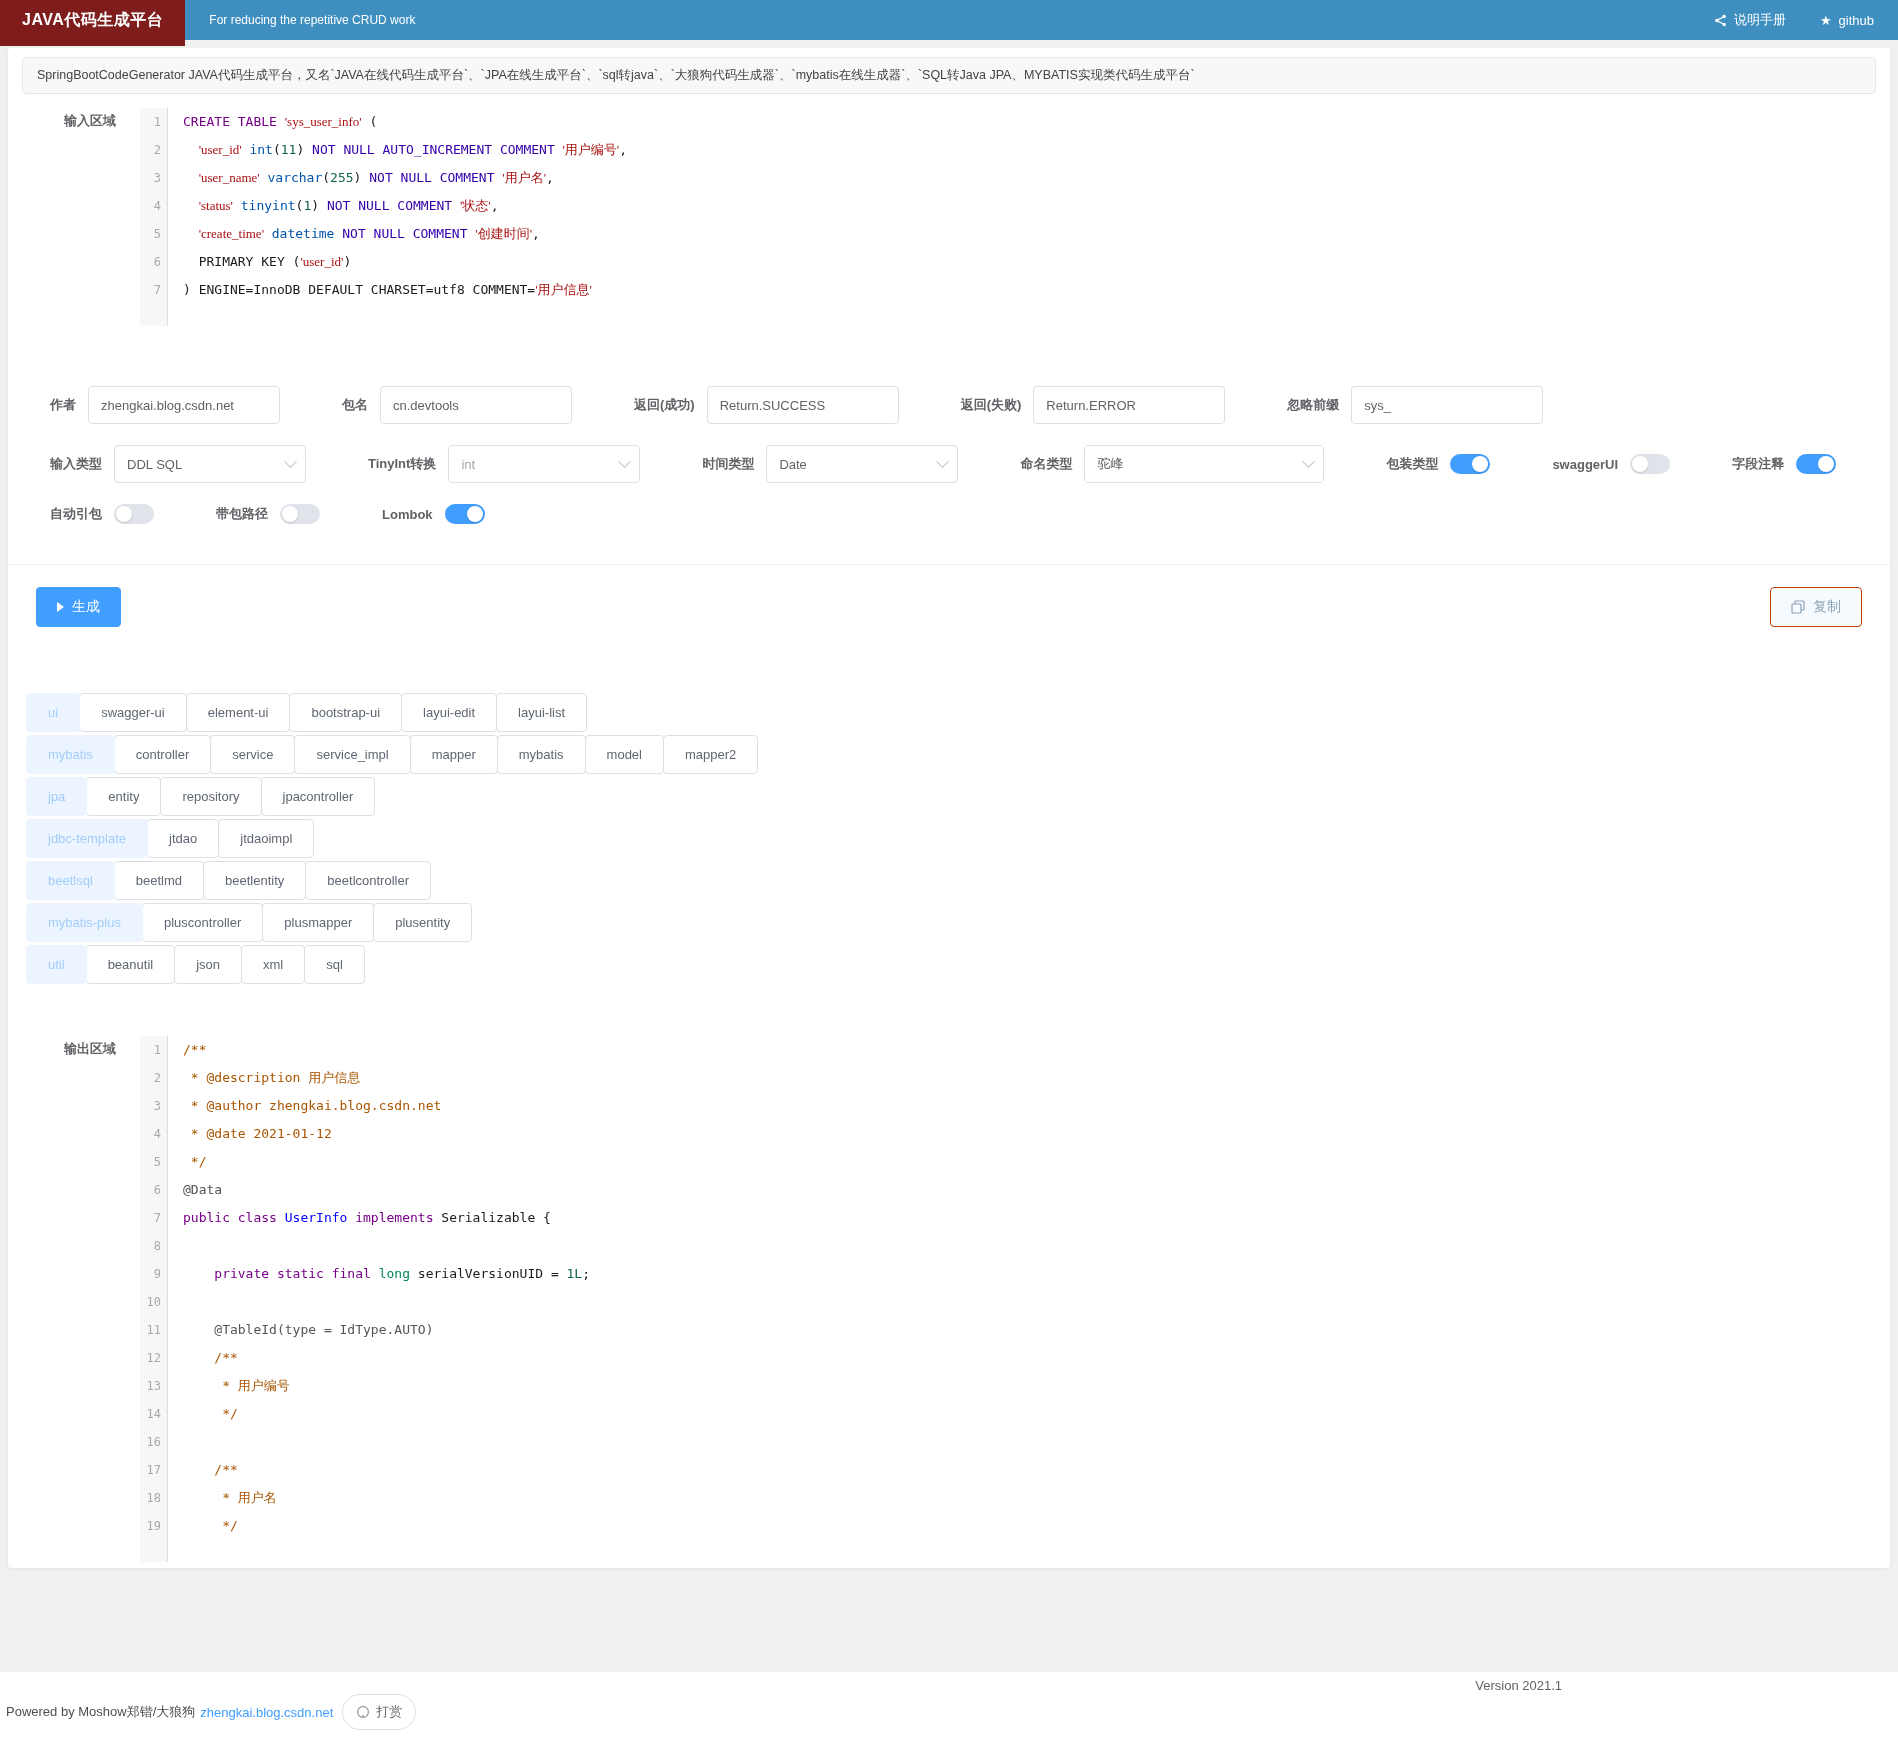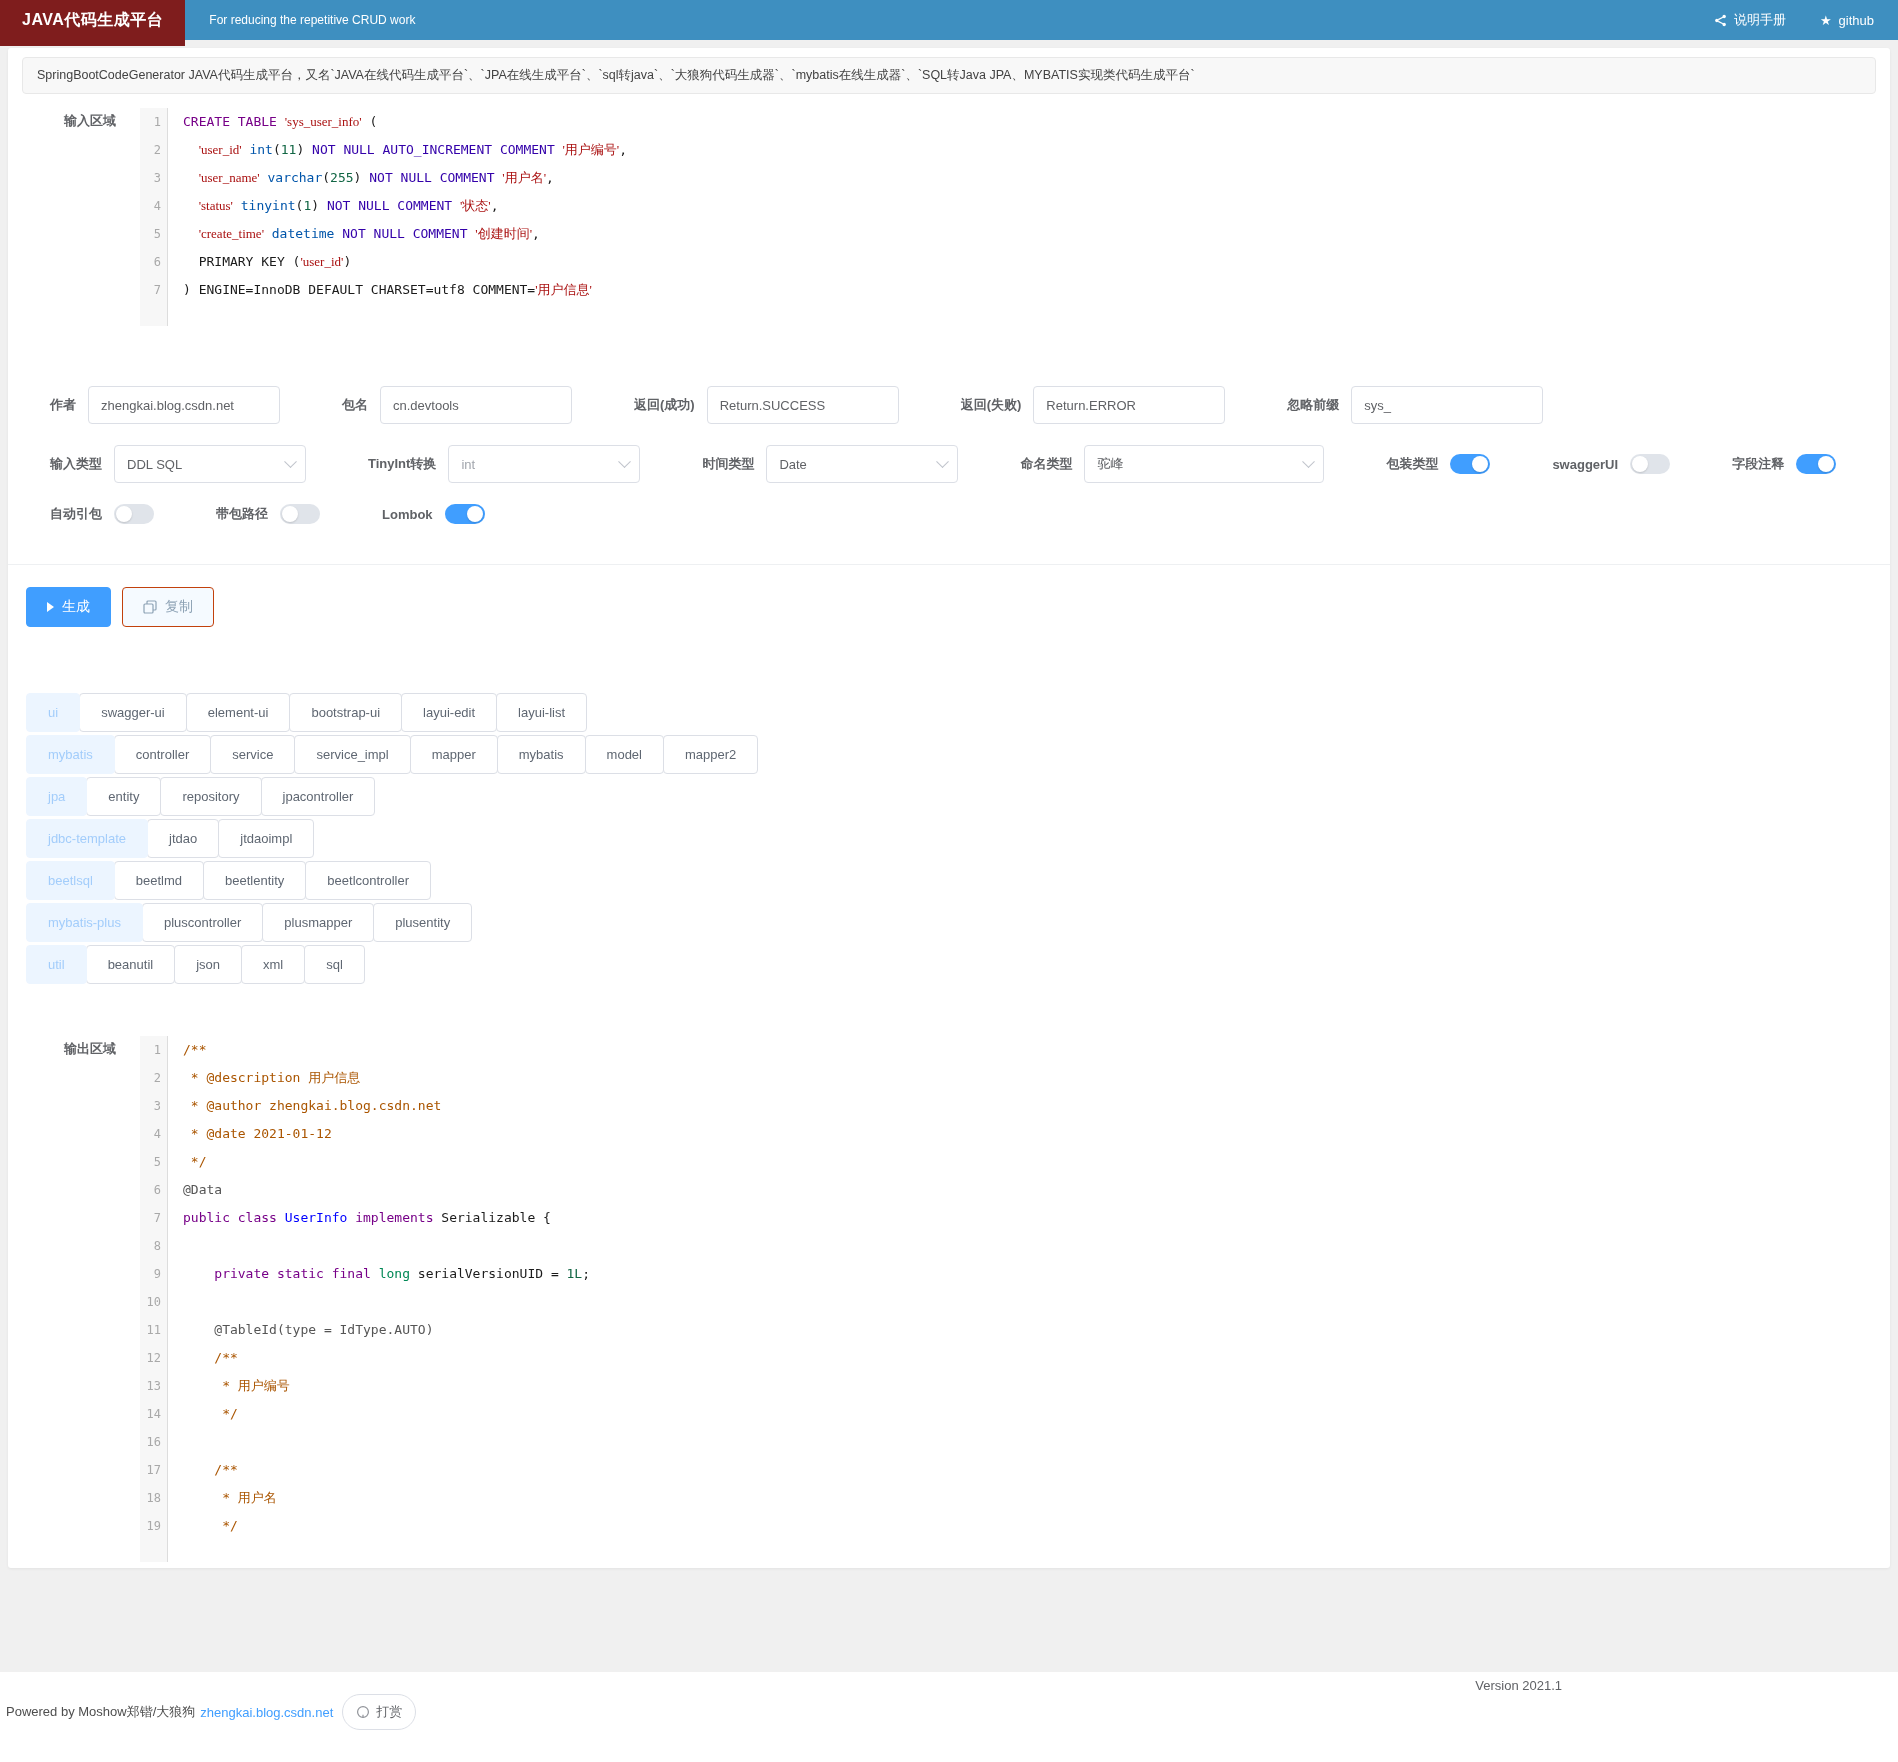--- a/index.html
+++ b/index.html
@@ -46,21 +46,21 @@
   .select{height:36px;border:1px solid #dcdfe6;border-radius:4px;padding:0 10px 0 12px;font-size:13px;color:#606266;width:168px;display:flex;align-items:center;justify-content:space-between;background:#fff;cursor:pointer;}
   .select.muted .select-value{color:#a2a6ad;}
   .chev{width:8px;height:8px;border-right:1.4px solid #c0c4cc;border-bottom:1.4px solid #c0c4cc;transform:rotate(45deg) translate(-2px,-2px);flex:none;}
   .switch{width:40px;height:20px;border-radius:10px;background:#e0e4ea;position:relative;display:inline-block;cursor:pointer;flex:none;}
   .switch::after{content:"";width:16px;height:16px;border-radius:50%;background:#fff;position:absolute;top:2px;left:2px;box-shadow:0 1px 2px rgba(0,0,0,.15);}
   .switch.on{background:#409eff;}
   .switch.on::after{left:auto;right:2px;}
 
   
   .divider{border-top:1px solid #eef0f2;margin-top:40px;}
-  .actions{padding:22px 18px;display:flex;gap:11px;}
+  .actions{padding:22px 28px;display:flex;gap:11px;justify-content:space-between;}
   .btn{display:inline-flex;align-items:center;gap:8px;border-radius:4px;font-size:14px;height:40px;padding:0 20px;cursor:pointer;box-sizing:border-box;}
   .btn-primary{background:#409eff;color:#fff;border:1px solid #409eff;}
   .play-icon{width:0;height:0;border-top:5px solid transparent;border-bottom:5px solid transparent;border-left:7px solid #fff;display:inline-block;}
   .btn-plain{background:#f5faff;color:#8da2b5;border:1px solid #c2410c;}
   .btn-plain svg{display:block;}
 
   
   .tabs-area{padding:0 18px;margin-top:44px;}
   .tab-row{margin-bottom:3px;display:flex;}
   .tab{display:inline-flex;align-items:center;padding:0 21px;height:37px;border:1px solid #dcdfe6;background:#fff;color:#5f6772;font-size:13px;border-radius:4px;margin-left:-1px;cursor:pointer;white-space:nowrap;}

